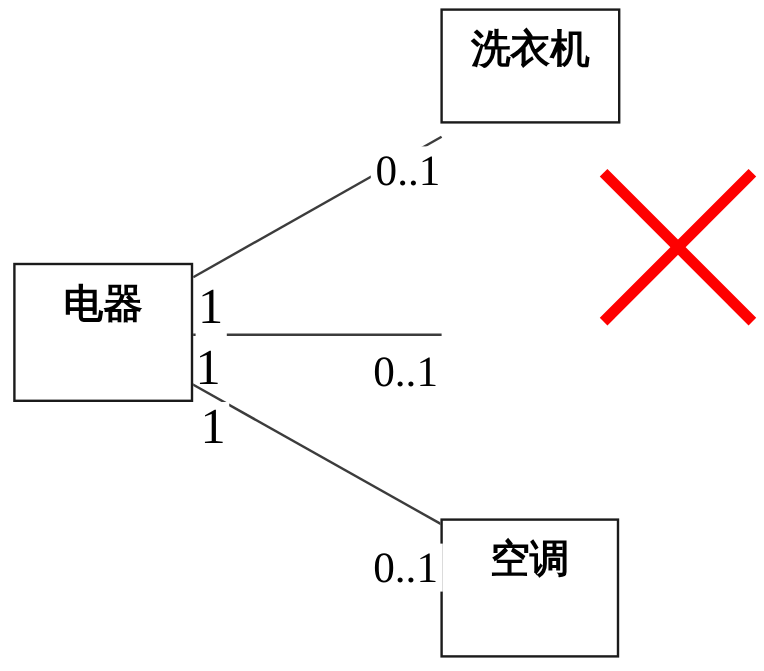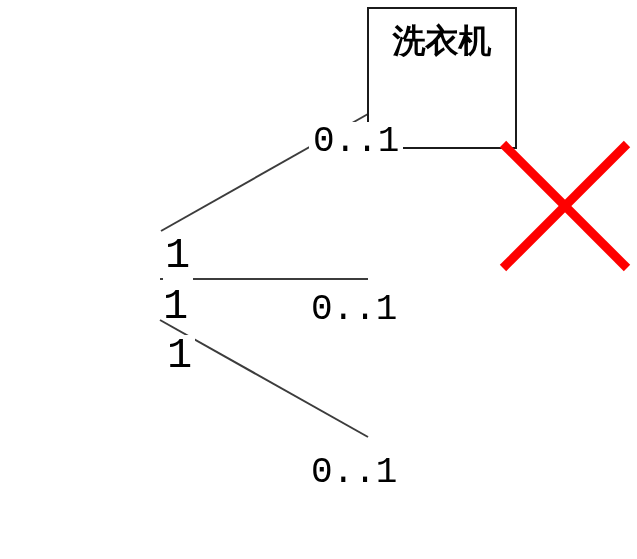--- a/index.html
+++ b/index.html
@@ -42,26 +42,26 @@
   }
   .class-box .box-label {
     margin-top: 14px;
     font-size: 33px;
     font-weight: bold;
     color: var(--text-color, #000000);
     line-height: 1.1;
     white-space: nowrap;
   }
   .box-appliance { left: 11px;  top: 219px; width: 150px; height: 116px; }
-  .box-washer    { left: 367px; top: 7px;   width: 150px; height: 142px; }
+  .box-washer    { left: 367px; top: 7px;   width: 150px; height: 96px; }
   .box-tv        { left: 367px; top: 218px; width: 150px; height: 117px; }
   .box-ac        { left: 367px; top: 432px; width: 149px; height: 116px; }
   .mult {
     position: absolute;
-    font-family: Liberation Mono, monospace;
+    font-family: Liberation Serif, serif;
     color: var(--text-color, #000000);
     line-height: 1;
     z-index: 2;
     white-space: nowrap;
   }
   .mult-one { font-size: 42px; }
   .mult-zeroone { font-size: 36px; }
   .m-src-washer { left: 163px; top: 235px; padding: 0 3px 8px 2px; background: #ffffff; }
   .m-src-tv     { left: 163px; top: 286px; background: transparent; }
   .m-src-ac     { left: 165px; top: 335px; padding: 0 3px 4px 2px; background: #ffffff; }
@@ -73,26 +73,32 @@
 <body>
 
 <div class="canvas">
 
   <svg class="layer lines-layer" viewBox="0 0 637 559">
     <line class="assoc-line" x1="161" y1="231" x2="368" y2="114"></line>
     <line class="assoc-line" x1="160" y1="279" x2="368" y2="279"></line>
     <line class="assoc-line" x1="160" y1="320" x2="368" y2="437"></line>
   </svg>
 
+  <div class="class-box box-appliance">
+    <span class="box-label">电器</span>
+  </div>
 
   <div class="class-box box-washer">
     <span class="box-label">洗衣机</span>
   </div>
 
 
+  <div class="class-box box-ac">
+    <span class="box-label">空调</span>
+  </div>
 
   <span class="mult mult-one m-src-washer">1</span>
   <span class="mult mult-one m-src-tv">1</span>
   <span class="mult mult-one m-src-ac">1</span>
 
   <span class="mult mult-zeroone m-tgt-washer">0..1</span>
   <span class="mult mult-zeroone m-tgt-tv">0..1</span>
   <span class="mult mult-zeroone m-tgt-ac">0..1</span>
 
   <svg class="layer cross-layer" viewBox="0 0 637 559">

